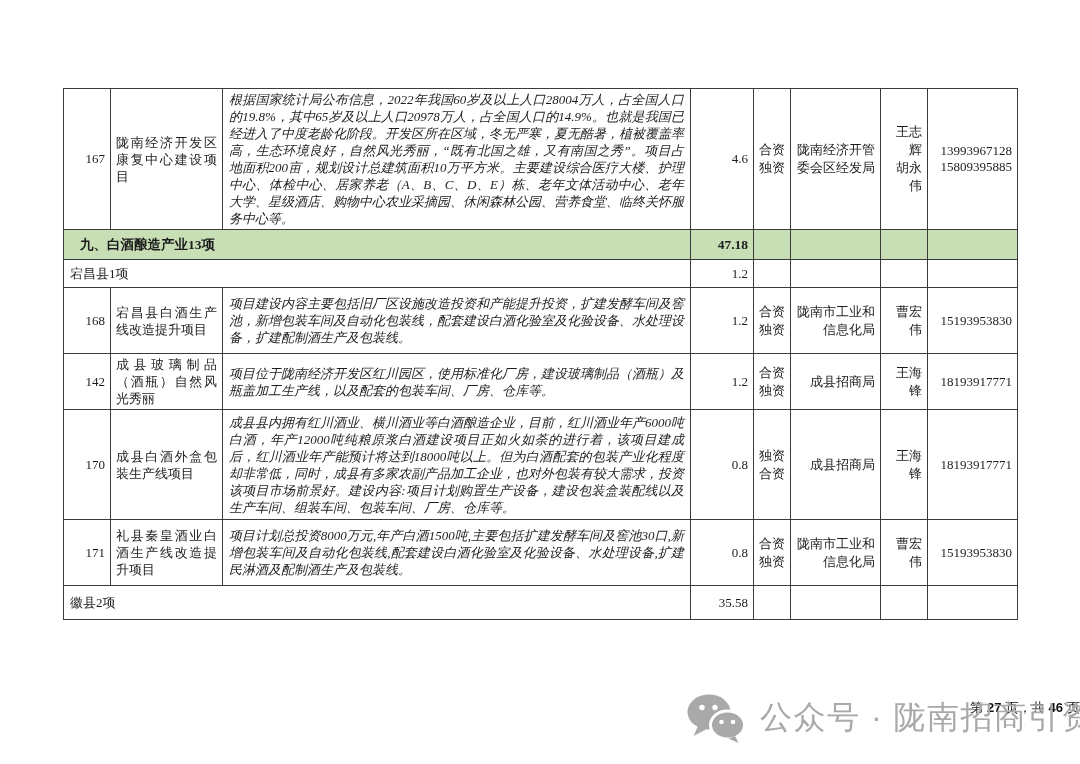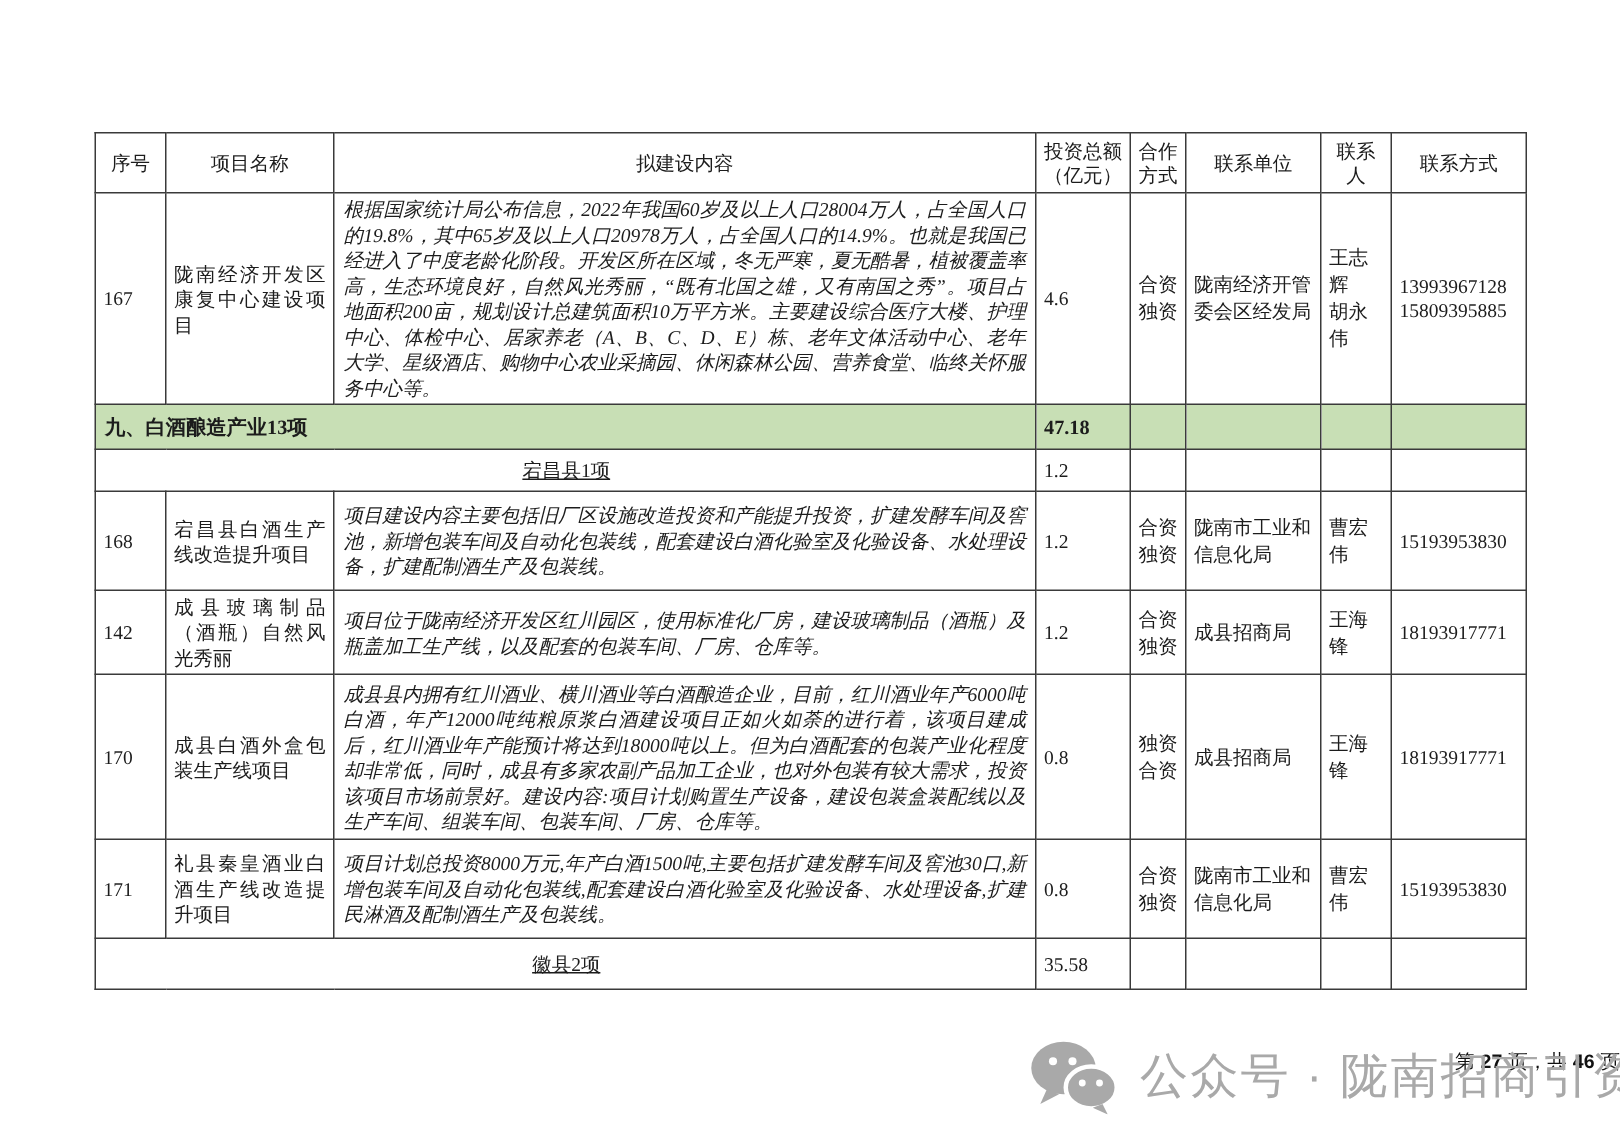--- a/index.html
+++ b/index.html
@@ -14,36 +14,36 @@
   }
   th,td{
     border:1.5px solid #3a3a3a;
     padding:2px 5px;
     font-weight:normal;
     font-size:13px;
     vertical-align:middle;
     overflow:hidden;
   }
   th{text-align:center;line-height:16px;}
-  .c{text-align:left;}
+  .c{text-align:right;}
   .ml{white-space:pre-line;}
   .content-cell{
     text-align:justify;text-justify:inter-ideograph;
     line-height:17px;padding:2px 6px;font-style:italic;
   }
   .name-cell{
     text-align:justify;text-justify:inter-ideograph;
     line-height:17px;
     margin-top:38px;
   }
   .section-row td{
     background:#c8dfb5;font-weight:bold;font-size:13.5px;
   }
-  .section-title{text-align:left;padding-left:6px;}
-  .sub-title{text-align:center;padding-left:6px;text-decoration:underline;}
+  .section-title{text-align:left;padding-left:16px;}
+  .sub-title{text-align:left;padding-left:6px;}
   .footer{
     position:absolute;left:0;top:699px;width:1080px;
     text-align:right;font-size:13px;color:#111;
   }
   .pagenum{
     font-family:"Liberation Sans","DejaVu Sans",sans-serif;
     font-weight:bold;margin:0 4px;
   }
   .watermark{
     position:absolute;left:686px;top:692px;height:52px;
@@ -63,32 +63,20 @@
       <col style="width:112px">
       <col style="width:468px">
     <col style="width:63px">
       <col style="width:37px">
       <col style="width:90px">
     <col style="width:47px">
       <col style="width:90px">
   </colgroup>
 
   <tbody>
-      <tr style="height:40px">
-    <th>序号</th>
-    <th>项目名称</th>
-    <th>拟建设内容</th>
-    <th class="ml">投资总额
-（亿元）</th>
-    <th class="ml">合作
-方式</th>
-    <th>联系单位</th>
-    <th>联系人</th>
-    <th>联系方式</th>
-  </tr>
 
   <tr style="height:124px">
     <td class="c">167</td>
     <td class="name-cell">陇南经济开发区康复中心建设项目</td>
     <td class="content-cell">根据国家统计局公布信息，2022年我国60岁及以上人口28004万人，占全国人口的19.8%，其中65岁及以上人口20978万人，占全国人口的14.9%。也就是我国已经进入了中度老龄化阶段。开发区所在区域，冬无严寒，夏无酷暑，植被覆盖率高，生态环境良好，自然风光秀丽，“既有北国之雄，又有南国之秀”。项目占地面积200亩，规划设计总建筑面积10万平方米。主要建设综合医疗大楼、护理中心、体检中心、居家养老（A、B、C、D、E）栋、老年文体活动中心、老年大学、星级酒店、购物中心农业采摘园、休闲森林公园、营养食堂、临终关怀服务中心等。</td>
     <td class="c">4.6</td>
     <td class="c ml">合资
 独资</td>
     <td class="c ml">陇南经济开管
 委会区经发局</td>

